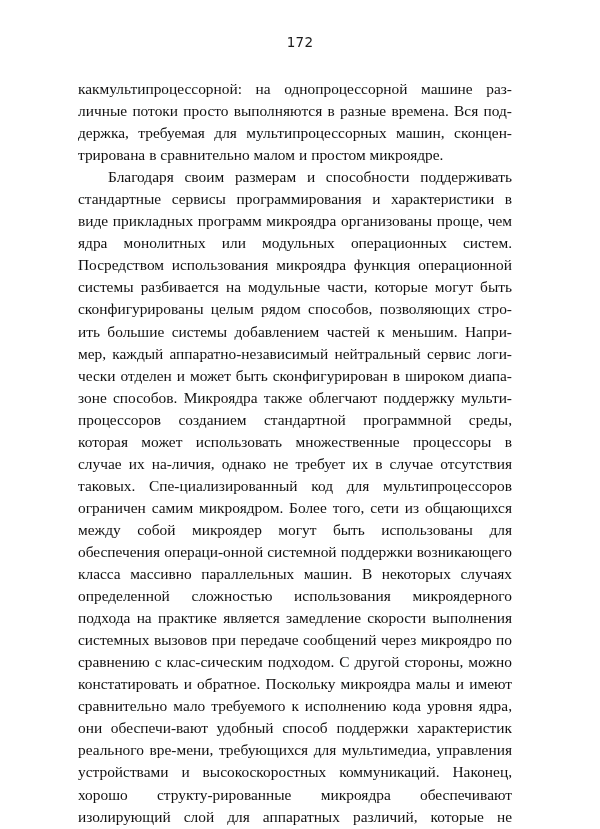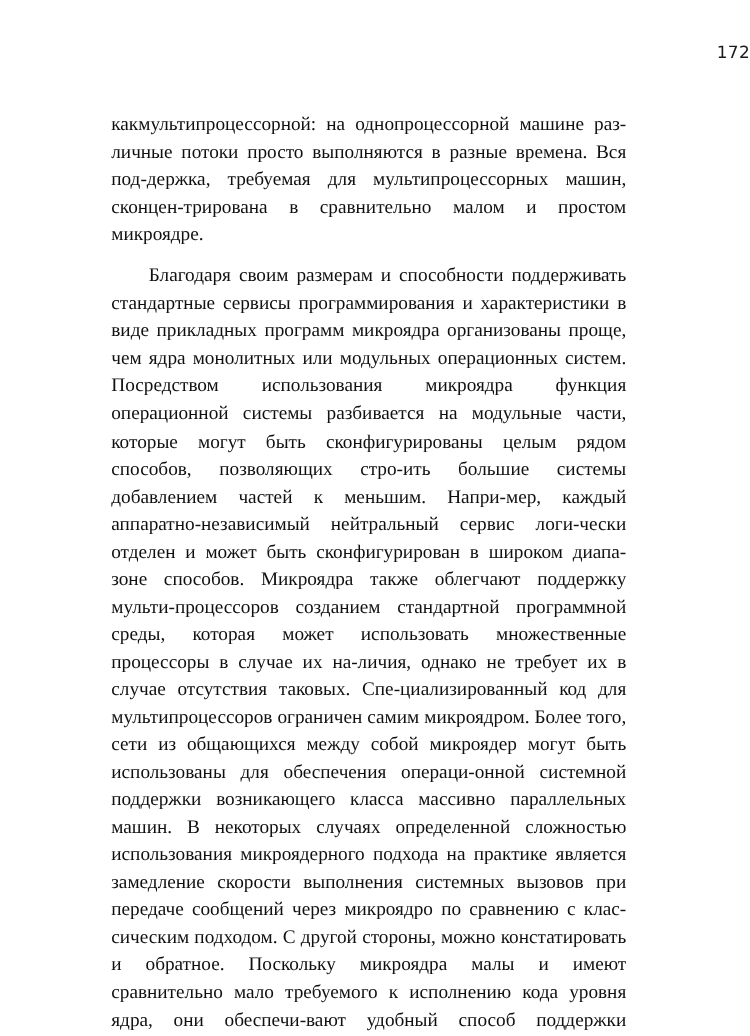--- a/index.html
+++ b/index.html
@@ -15,34 +15,34 @@
     overflow: hidden;
     font-family: "Liberation Serif", "DejaVu Serif", serif;
     color: #100f0d;
     -webkit-font-smoothing: antialiased;
   }
   .page-number {
     position: absolute;
     top: 34px;
     left: 0;
     width: 600px;
-    text-align: right;
+    text-align: center;
     font-family: "DejaVu Sans", "Liberation Sans", sans-serif;
     font-size: 13.5px;
     letter-spacing: 0.3px;
     color: #1a1a1a;
   }
   .text-block {
     position: absolute;
     left: 78px;
     top: 78px;
     width: 434px;
   }
   .para {
-    margin: 11px;
+    margin: 0;
     text-align: justify;
     text-align-last: left;
     font-size: 15.4px;
     line-height: 22.05px;
     color: #111010;
     word-spacing: 0.1px;
     hyphens: manual;
   }
   .para.indent {
     text-indent: 30px;

